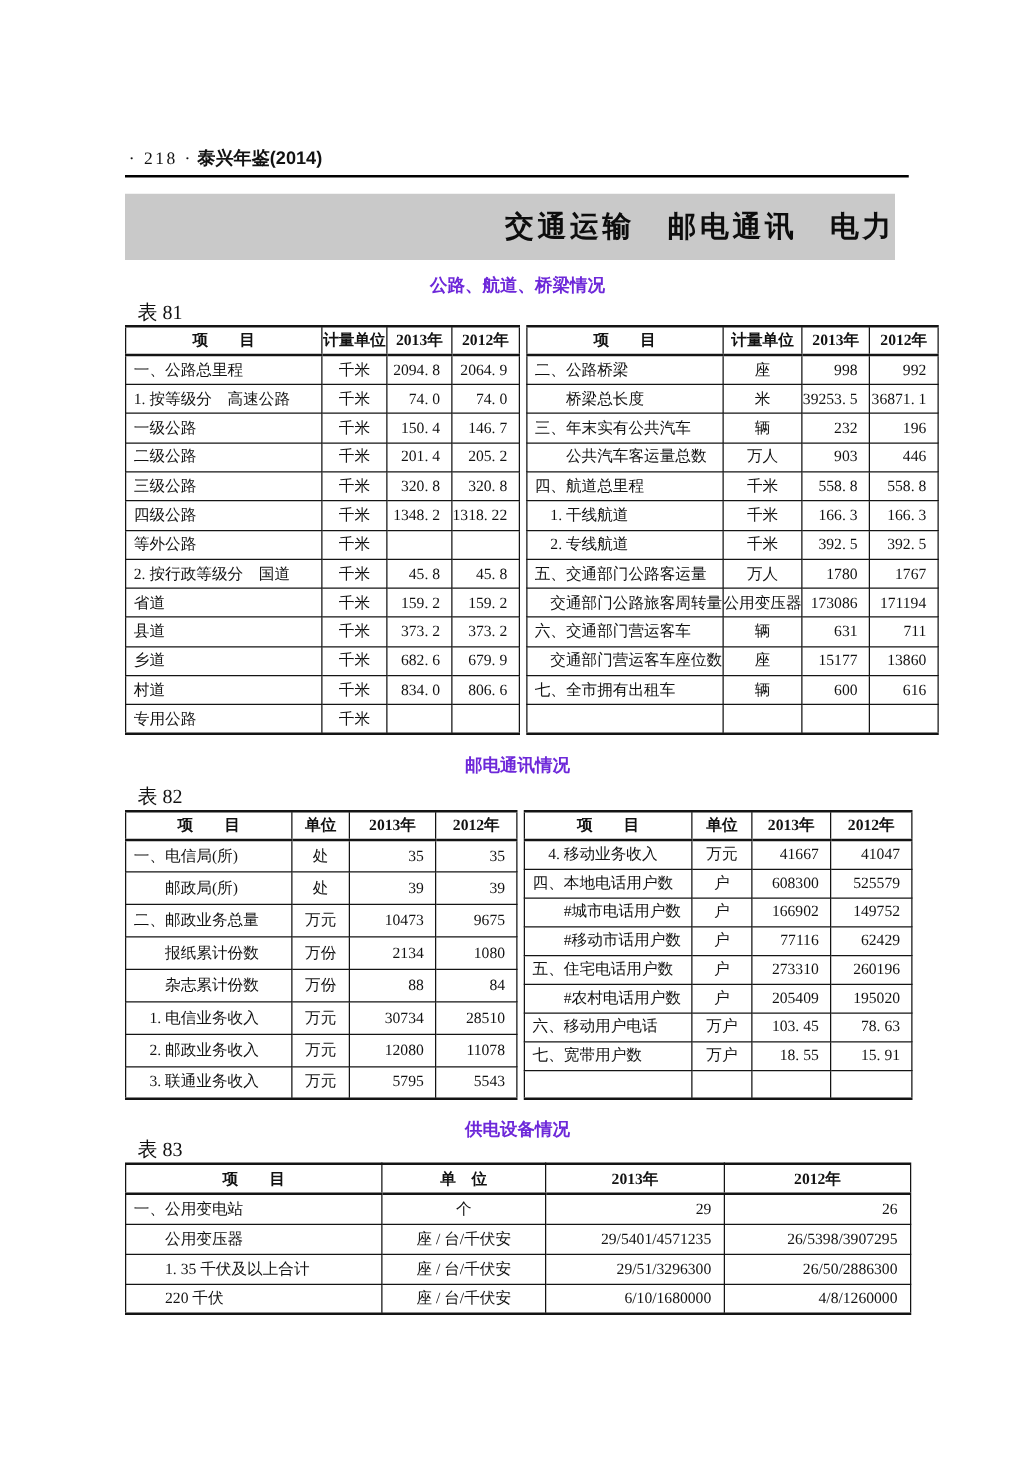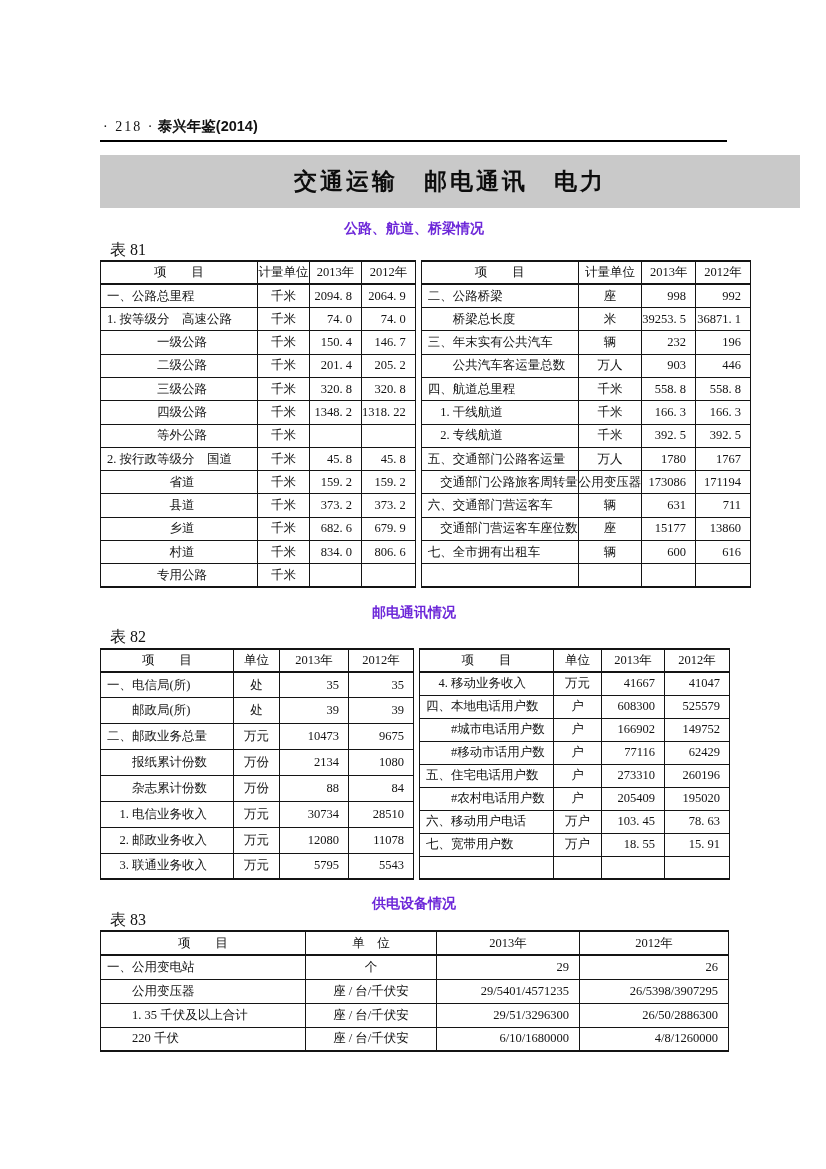--- a/index.html
+++ b/index.html
@@ -12,22 +12,22 @@
   .abs { position:absolute; }
 
   
   .pg-header { left:103px; top:117px; font-size:14px; white-space:nowrap; }
   .pg-header .num { letter-spacing:2px; }
   .pg-header .book { font-family:"Liberation Sans","DejaVu Sans",sans-serif; font-weight:700; font-size:14.5px; }
   .header-rule { left:100px; top:140px; width:627px; height:2px; background:#000; }
 
   
   .banner {
-    left:100px; top:155px; width:700px; height:53px; background:#c9c9c9;
-    display:flex; align-items:center; justify-content:center;
+    left:100px; top:155px; width:616px; height:53px; background:#c9c9c9;
+    display:flex; align-items:center; justify-content:flex-end;
     font-family:"Liberation Sans","DejaVu Sans",sans-serif;
     font-size:23px; font-weight:600; letter-spacing:3px; color:#0d0d0d;
   }
 
   
   .sec-title {
     left:100px; width:628px; text-align:center;
     font-family:"Liberation Sans","DejaVu Sans",sans-serif;
     font-weight:700; font-size:14px; color:#6d28d9;
   }
@@ -46,26 +46,26 @@
   #t83-wrap { left:100px; top:930px; }
 
   table {
     border-collapse:collapse; table-layout:fixed;
     font-size:12.5px; color:#121212;
     border:1px solid #141414;
     border-top:2.5px solid #141414;
     border-bottom:2.5px solid #141414;
   }
   th, td { border:1px solid #141414; overflow:hidden; white-space:nowrap; }
-  thead th { border-bottom:2px solid #141414; font-weight:400; text-align:center; }
+  thead th { border-bottom:2px solid #141414; font-weight:700; text-align:center; }
   .t81 tr { height:23.3px; }
   .t82 tr { height:23px; }
   .t83 tr { height:24px; }
   td.item { text-align:left; padding-left:6px; }
-  td.item.ri { text-align:center; }
+  td.item.ri { text-align:left; }
   td.unit { text-align:center; }
   td.val { text-align:right; padding-right:9px; }
   .t83 td.val { padding-right:10px; }
 </style>
 </head>
 <body>
 
 <div class="abs pg-header">
   <span class="num">· 218 ·</span>
   <span class="book">泰兴年鉴(2014)</span>

